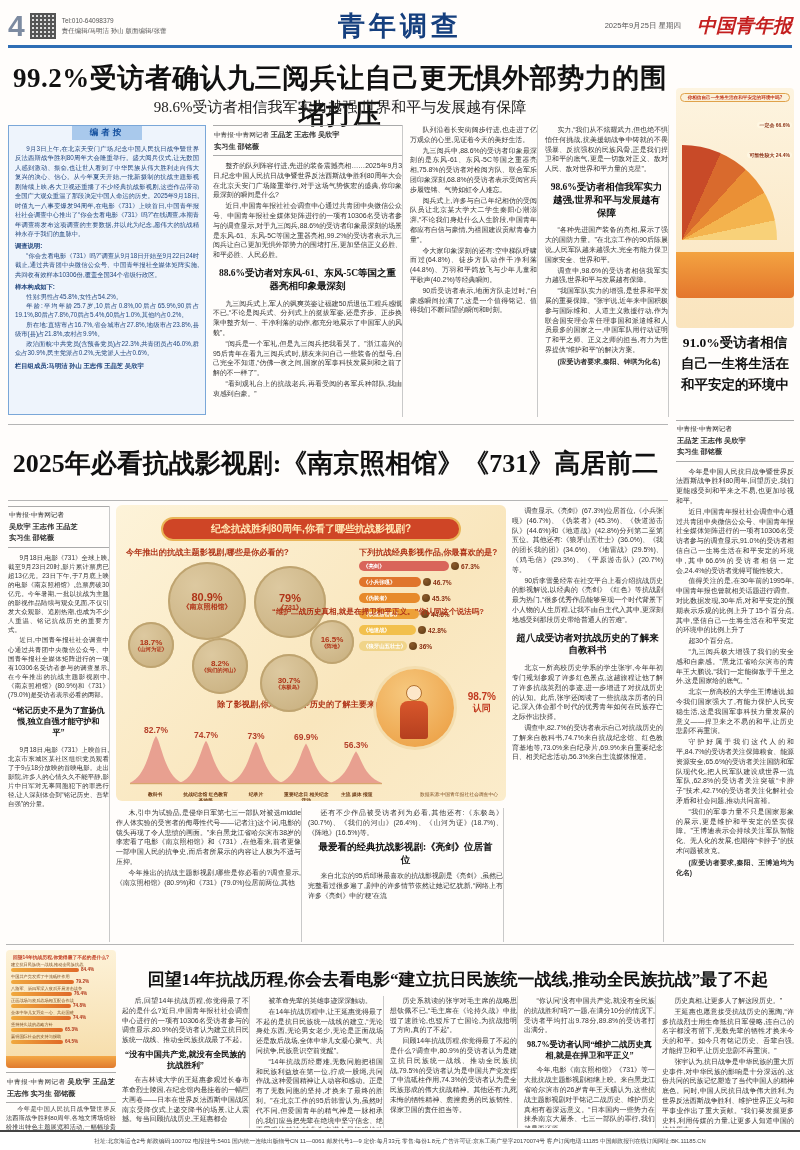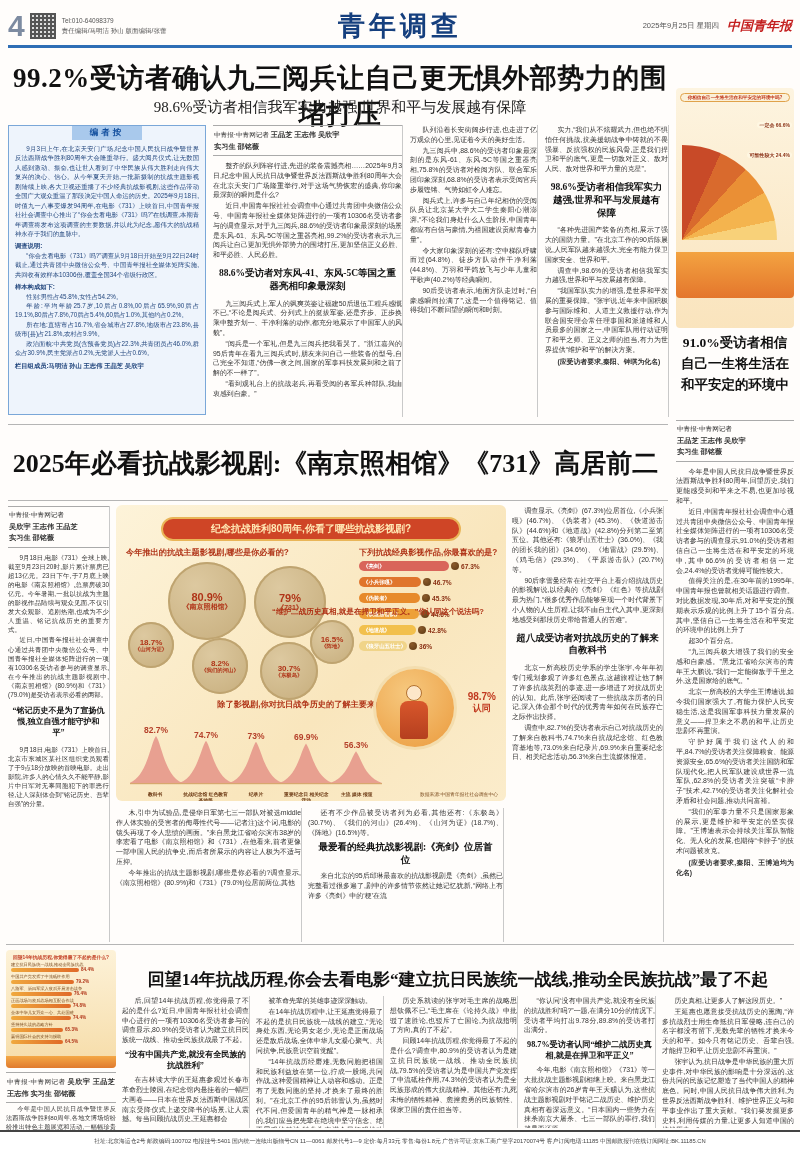--- a/index.html
+++ b/index.html
@@ -8,23 +8,23 @@
 
   
   .masthead { position:absolute; left:8px; top:6px; right:8px; height:42px; border-bottom:3px solid #2f6eb5; display:flex; align-items:center; }
   .pageno { font-size:30px; font-weight:bold; color:#7d8ba1; line-height:1; margin-right:5px; }
   .qr { width:26px; height:26px; margin-right:6px;
         background:
           repeating-linear-gradient(0deg,#555 0 2px,transparent 2px 4px),
           repeating-linear-gradient(90deg,#555 0 2px,#ddd 2px 4px); }
   .mast-info { font-size:6.5px; color:#555; line-height:1.5; }
   .section-title { position:absolute; left:0; right:0; text-align:center; font-size:27px; font-weight:900; color:#153f7e; letter-spacing:4px; font-family:"Liberation Serif", serif; }
-  .mast-right { margin-left:auto; display:flex; align-items:center; gap:8px; }
+  .mast-right { margin-left:auto; display:flex; align-items:center; gap:16px; }
   .date { font-size:7.5px; color:#555; }
-  .brand { font-size:13px; font-weight:900; color:#c41f1f; font-style:italic; font-family:"Liberation Serif", serif; white-space:nowrap; }
+  .brand { font-size:19px; font-weight:900; color:#c41f1f; font-style:italic; font-family:"Liberation Serif", serif; white-space:nowrap; }
 
   
   .h1 { position:absolute; left:10px; top:60px; width:660px; text-align:center; font-size:27px; font-weight:900; color:#111; font-family:"Liberation Serif", serif; letter-spacing:0.5px; }
   .h1-sub { position:absolute; left:40px; top:98px; width:600px; text-align:center; font-size:15px; color:#222; font-family:"Liberation Serif", serif; }
   .h2 { position:absolute; left:8px; top:446px; width:655px; text-align:center; font-size:26px; font-weight:900; color:#111; font-family:"Liberation Serif", serif; }
   .h3 { position:absolute; left:122px; top:968px; width:672px; text-align:center; font-size:17px; font-weight:900; color:#111; font-family:"Liberation Serif", serif; }
 
   
   .txtcol { position:absolute; overflow:hidden; font-size:6.9px; line-height:1.42; color:#333; text-align:justify; }
   .txtcol .para { text-indent:1.8em; margin-bottom:1px; }
@@ -131,21 +131,21 @@
 
   <div class="txtcol vr" style="left:213px; top:125px; width:190px; height:292px;">
     <div class="byline">
       <span>中青报·中青网记者</span> <b>王品芝 王志伟 吴欣宇</b><br>
       <b>实习生 邵铭薇</b>
     </div>
     <div>
         <p class="para">整齐的队列阵容行进,先进的装备震撼亮相……2025年9月3日,纪念中国人民抗日战争暨世界反法西斯战争胜利80周年大会在北京天安门广场隆重举行,对于这场气势恢宏的盛典,你印象最深刻的瞬间是什么?</p>
         <p class="para">近日,中国青年报社社会调查中心通过共青团中央微信公众号、中国青年报社全媒体矩阵进行的一项有10306名受访者参与的调查显示,对于九三阅兵,88.6%的受访者印象最深刻的场景是东风-61、东风-5C等国之重器亮相,99.2%的受访者表示九三阅兵让自己更加无惧外部势力的围堵打压,更加坚信正义必胜、和平必胜、人民必胜。</p>
       </div>
-    <div class="subhead">88.6%受访者对东风-41、东风-5C等国之重器亮相印象最深刻</div>
+    <div class="subhead">88.6%受访者对东风-61、东风-5C等国之重器亮相印象最深刻</div>
     <div>
         <p class="para">九三阅兵式上,军人的飒爽英姿让福建50后退伍工程兵感慨不已,“不论是阅兵式、分列式上的挺拔军姿,还是齐步、正步换乘中整齐划一、干净利落的动作,都充分地展示了中国军人的风貌”。</p>
         <p class="para">“阅兵是一个军礼,但是九三阅兵把我看哭了。”浙江嘉兴的95后青年在看九三阅兵式时,朋友来问自己一些装备的型号,自己完全不知道,“仿佛一夜之间,国家的军事科技发展到和之前了解的不一样了”。</p>
         <p class="para">“看到观礼台上的抗战老兵,再看受阅的各军兵种部队,我由衷感到自豪。”</p>
       </div>
   </div>
 
   <div class="txtcol vr" style="left:410px; top:125px; width:128px; height:292px;">
     <div>
         <p class="para">队列沿着长安街阔步行进,也走进了亿万观众的心里,见证着今天的美好生活。</p>
@@ -235,21 +235,21 @@
               <div class="bt" style="font-size:7px">《731》</div>
             </div>
             <div class="bubble" style="left: 2px; top: 64px; width: 46px; height: 46px;">
               <div class="bv" style="font-size:8px">18.7%</div>
               <div class="bt" style="font-size:5.4px">《山河为证》</div>
             </div>
             <div class="bubble" style="left: 66px; top: 80px; width: 56px; height: 56px;">
               <div class="bv" style="font-size:8px">8.2%</div>
               <div class="bt" style="font-size:5.4px">《我们的河山》</div>
             </div>
-            <div class="bubble" style="left: 134px; top: 84px; width: 58px; height: 58px;">
+            <div class="bubble" style="left: 134px; top: 96px; width: 58px; height: 58px;">
               <div class="bv" style="font-size:8px">30.7%</div>
               <div class="bt" style="font-size:5.4px">《东极岛》</div>
             </div>
             <div class="bubble" style="left: 184px; top: 62px; width: 44px; height: 44px;">
               <div class="bv" style="font-size:8px">16.5%</div>
               <div class="bt" style="font-size:5.4px">《阵地》</div>
             </div>
           </div>
       </div>
       <div>

